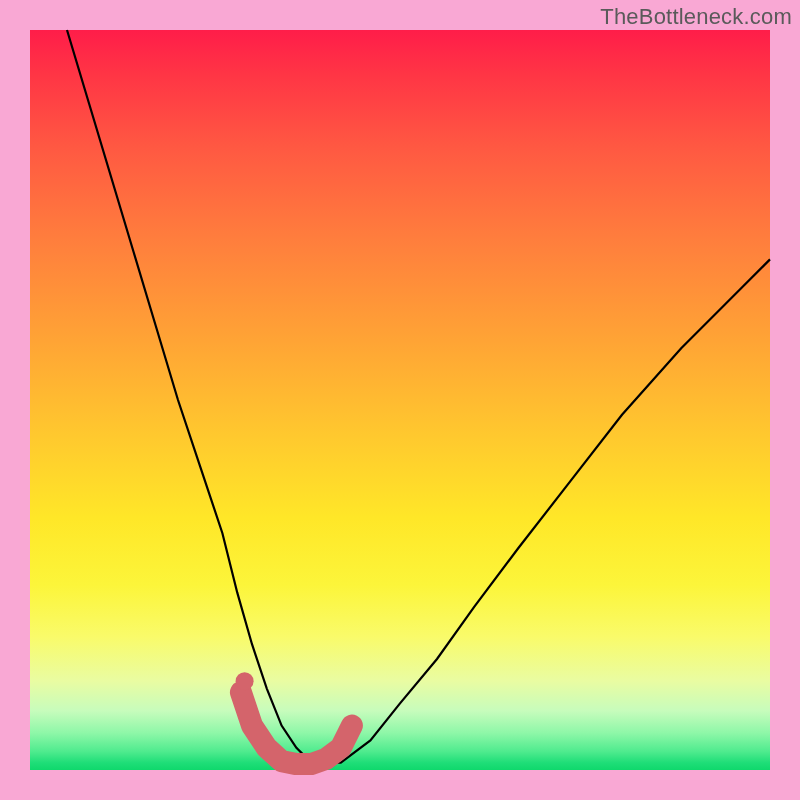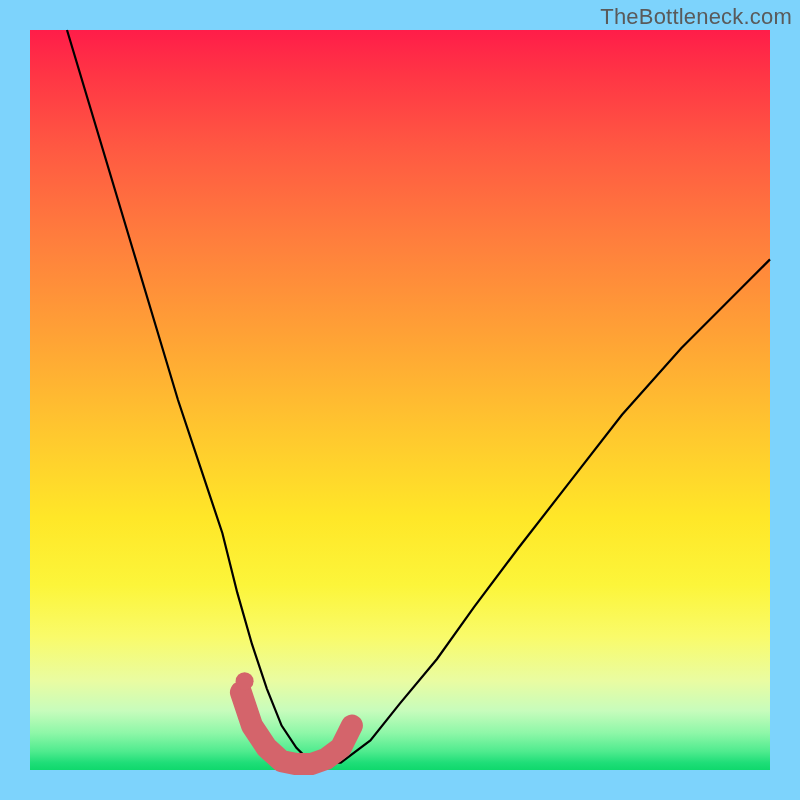--- a/index.html
+++ b/index.html
@@ -10,21 +10,21 @@
     background: #000;
     overflow: hidden;
     font-family: Arial, Helvetica, sans-serif;
   }
   .frame {
     position: absolute;
     top: 0;
     left: 0;
     width: 800px;
     height: 800px;
-    background: #7dd3fc;
+    background: #f9a8d4;
   }
   .plot {
     position: absolute;
     top: 30px;
     left: 30px;
     width: 740px;
     height: 740px;
     
     background: linear-gradient(
       to bottom,

